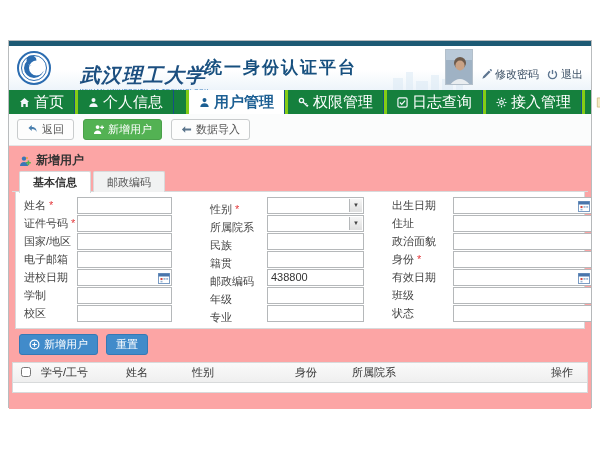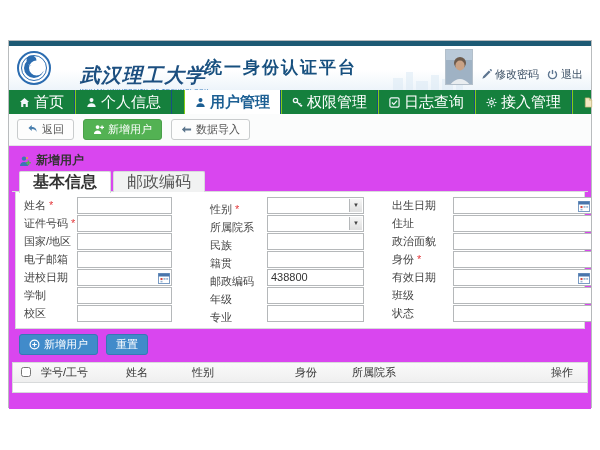--- a/index.html
+++ b/index.html
@@ -23,43 +23,43 @@
                     color:#17507f; letter-spacing:2px; }
   .header-right { position:absolute; right:8px; bottom:5px; display:flex; align-items:flex-end; gap:8px; }
   .avatar { width:28px; height:36px; border:1px solid #b3bfca; background:#a6b8c9; overflow:hidden; }
   .hlink { display:flex; align-items:center; gap:3px; font-size:11px; color:#3d5166; cursor:pointer;
            padding-bottom:3px; }
   .hlink .hicon { width:11px; height:11px; color:#5d7purple; color:#5d7590; }
   .hicon svg, .nicon svg, .bicon svg, .sicon svg, .calicon svg { display:block; width:100%; height:100%; }
   
   .nav { display:flex; height:24px; background:#15803d; color:#fff; font-size:15px; }
   .nav-item { display:flex; align-items:center; gap:4px; padding:0 10px; cursor:pointer;
-              border-right:1px solid #174f85; border-left:1px solid #84cc16; white-space:nowrap; }
+              border-right:1px solid #174f85; border-left:3px solid #84cc16; white-space:nowrap; }
   .nav-item:first-child { border-left:none; }
   .nav-item.active { background:#fff; color:#1c5f93; font-weight:bold;margin-left:12px; }
   .nicon { width:11px; height:11px; color:#f2f6fa; }
   .nav-item.active .nicon { color:#1c5f93; }
   .nicon.doc-tint { color:#ead9a0; }
   
-  .content { height:295px; background:#d946ef; }
+  .content { height:295px; background:#fca5a5; }
   .toolbar { display:flex; gap:9px; padding:5px 8px; background:#fbfcfc; border-bottom:1px solid #e3e5e6; }
   .btn { display:inline-flex; align-items:center; gap:4px; font-size:11px; height:21px; padding:0 9px;
          border-radius:3px; cursor:pointer; }
   .btn-default { background:#fdfdfd; border:1px solid #c9cccd; color:#555; }
   .btn-green { background:#53b253; border:1px solid #4aa04a; color:#fff; }
   .btn-blue { background:#418bca; border:1px solid #3579b5; color:#fff; }
   .bicon { width:11px; height:11px; }
   .bicon.undo { color:#4a7fae; }
   .bicon.imp { color:#5a748c; }
   .section-head { display:flex; align-items:center; gap:5px; padding:6px 10px 2px; font-size:12px;
                   font-weight:bold; color:#333; }
   .sicon { width:12px; height:12px; }
   .tabwrap { margin:0 3px; }
   .tabs { display:flex; gap:2px; padding-left:7px; border-bottom:1px solid #d8dadb; height:21px; }
-  .tab { font-size:16px; color:#555; background:#f1f2f2; border:1px solid #d8dadb; border-bottom:none;
+  .tab { font-size:11px; color:#555; background:#f1f2f2; border:1px solid #d8dadb; border-bottom:none;
          padding:0 13px; display:flex; align-items:center; cursor:pointer; border-radius:2px 2px 0 0;
          margin-bottom:0; height:21px; }
   .tab.active { background:#fff; color:#333; font-weight:bold; height:22px; margin-bottom:-1px; }
   .panel { margin:0 3px; background:#fff; border:1px solid #d8dadb; border-top:none; padding:4px 0 6px; }
   .frow { display:flex; align-items:center; height:18px; padding-left:8px; }
   .flabel { font-size:11px; color:#444; flex:none; }
   .flabel.c0 { width:53px; } .flabel.c1 { width:57px;margin-top:8px; } .flabel.c2 { width:61px; }
   .sp0 { width:38px; flex:none; } .sp1 { width:28px; flex:none; }
   .req { color:#e4393c; margin-left:3px; }
   .fi { flex:none; height:17px; border:1px solid #b5b8ba; background:#fff; font-size:11px; padding:0 3px;

